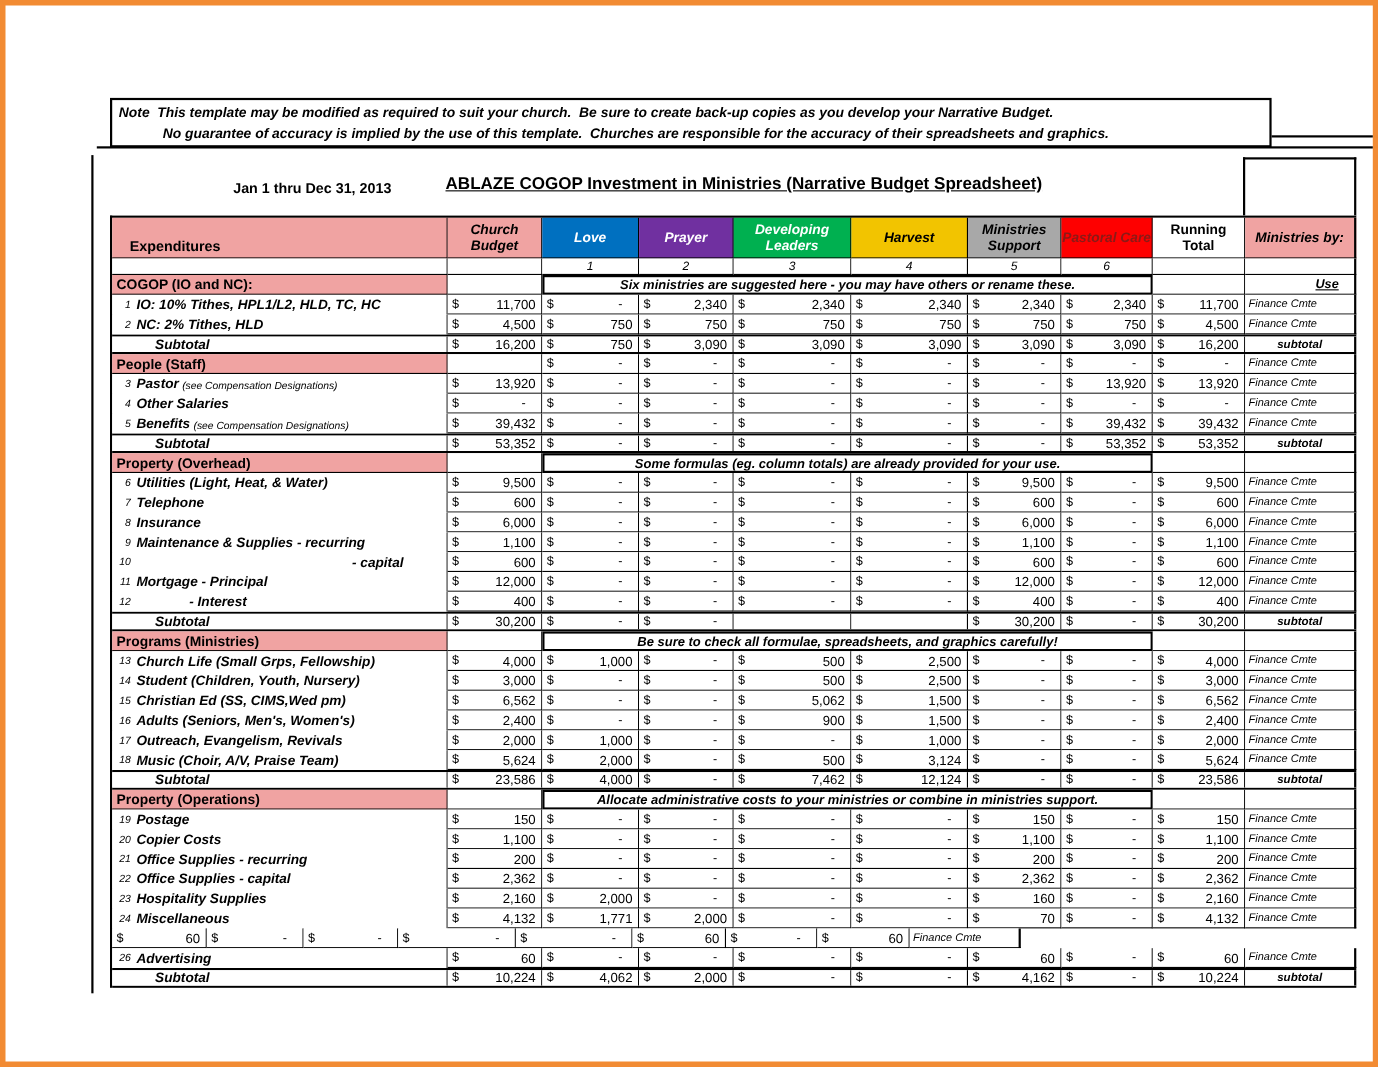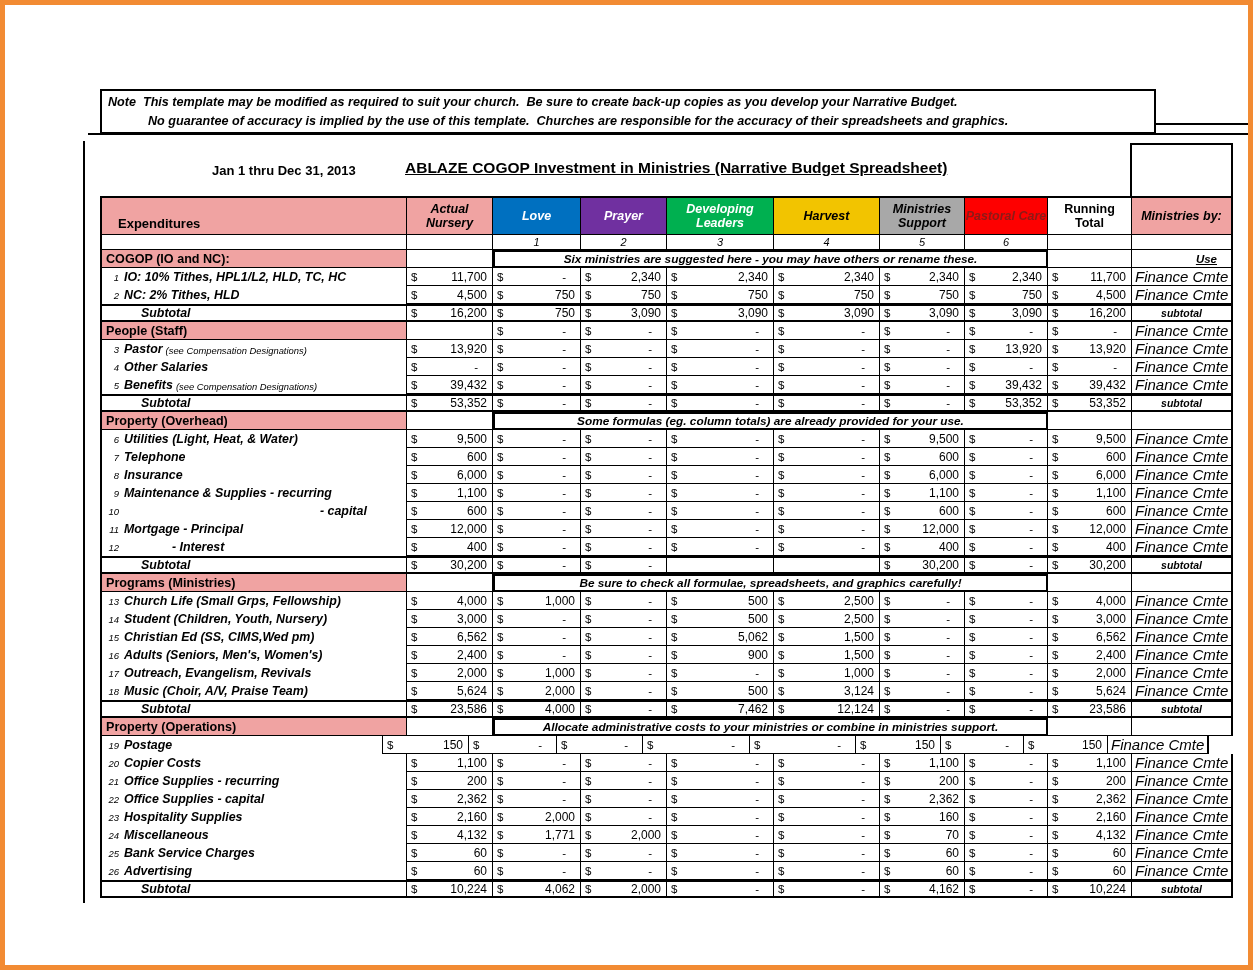--- a/index.html
+++ b/index.html
@@ -53,21 +53,21 @@
   .val { font-size: 12px; }
   .val.dash { margin-right: 9px; font-size: 11.5px; }
 
   .lab { border-bottom: none; }
   .rnum { flex: 0 0 17px; text-align: right; font-style: italic; font-size: 9.5px; }
   .ltext { font-weight: bold; font-style: italic; font-size: 12.4px; margin-left: 5px; white-space: nowrap; }
   .lsub { font-style: italic; font-size: 9.4px; margin-left: 3px; white-space: nowrap; padding-top: 2px; }
   .sublab { padding-left: 39px; }
   .sublab .ltext { margin-left: 0; }
 
-  .est { font-style: italic; font-size: 15px; padding-left: 3px; white-space: nowrap; }
+  .est { font-style: italic; font-size: 10px; padding-left: 3px; white-space: nowrap; }
   .est.use { font-weight: bold; font-style: italic; font-size: 11.5px; justify-content: flex-end; padding-right: 14px; }
   .est.estsub { font-weight: bold; font-style: italic; font-size: 10.5px; justify-content: center; padding-left: 0; }
 
   .subtotal-row { border-top: 2px solid #000; border-bottom: 2px solid #000; }
   .subtotal-row .c { border-bottom: none; }
 </style>
 </head>
 <body style="border-color: rgb(242, 139, 51);">
 
 <div class="note-box">
@@ -83,21 +83,21 @@
   <span class="main-title">ABLAZE COGOP  Investment in Ministries (Narrative Budget Spreadsheet)</span>
   <div class="title-right-box"></div>
 </div>
 
 <div class="sheet" id="sheet">
     <div class="row header-row">
       <div class="c hexp" style="width: 305px;">
         <span>Expenditures</span>
       </div>
       <div class="c hcol ital" style="width: 86px; background: rgb(240, 163, 162); color: rgb(0, 0, 0);">
-        <span class="hlbl">Actual Nursery</span>
+        <span class="hlbl">Church Budget</span>
       </div>
       <div class="c hcol ital" style="width: 88px; background: rgb(0, 112, 192); color: rgb(255, 255, 255);">
         <span class="hlbl">Love</span>
       </div>
       <div class="c hcol ital" style="width: 86px; background: rgb(112, 48, 160); color: rgb(255, 255, 255);">
         <span class="hlbl">Prayer</span>
       </div>
       <div class="c hcol ital" style="width: 107px; background: rgb(0, 176, 80); color: rgb(255, 255, 255);">
         <span class="hlbl">Developing Leaders</span>
       </div>
@@ -1034,21 +1034,21 @@
       <div class="c est estsub" style="width: 101px;">subtotal</div>
     </div>
     <div class="row section-row">
       <div class="c seclab" style="width: 305px;">Property (Operations)</div>
       <div class="c money" style="width: 86px;"></div>
       <div class="c secnote" style="width: 555px;">Allocate administrative costs to your ministries or combine in ministries support.</div>
       <div class="c money" style="width: 84px;"></div>
       <div class="c est use" style="width: 101px;"></div>
     </div>
     <div class="row item-row">
-      <div class="c lab" style="width: 281px;">
+      <div class="c lab" style="width: 305px;">
         <span class="rnum">19</span>
         <span class="ltext">Postage</span>
       </div>
       <div class="c money" style="width: 86px;">
         <span class="cur">$</span>
         <span class="val">150</span>
       </div>
       <div class="c money" style="width: 88px;">
         <span class="cur">$</span>
         <span class="val dash">-</span>
@@ -1268,24 +1268,20 @@
         <span class="cur">$</span>
         <span class="val dash">-</span>
       </div>
       <div class="c money" style="width: 84px;">
         <span class="cur">$</span>
         <span class="val">4,132</span>
       </div>
       <div class="c est" style="width: 101px;">Finance Cmte</div>
     </div>
     <div class="row item-row">
-      <div class="c lab" style="width: 305px;">
-        <span class="rnum">25</span>
-        <span class="ltext">Bank Service Charges</span>
-      </div>
       <div class="c money" style="width: 86px;">
         <span class="cur">$</span>
         <span class="val">60</span>
       </div>
       <div class="c money" style="width: 88px;">
         <span class="cur">$</span>
         <span class="val dash">-</span>
       </div>
       <div class="c money" style="width: 86px;">
         <span class="cur">$</span>

